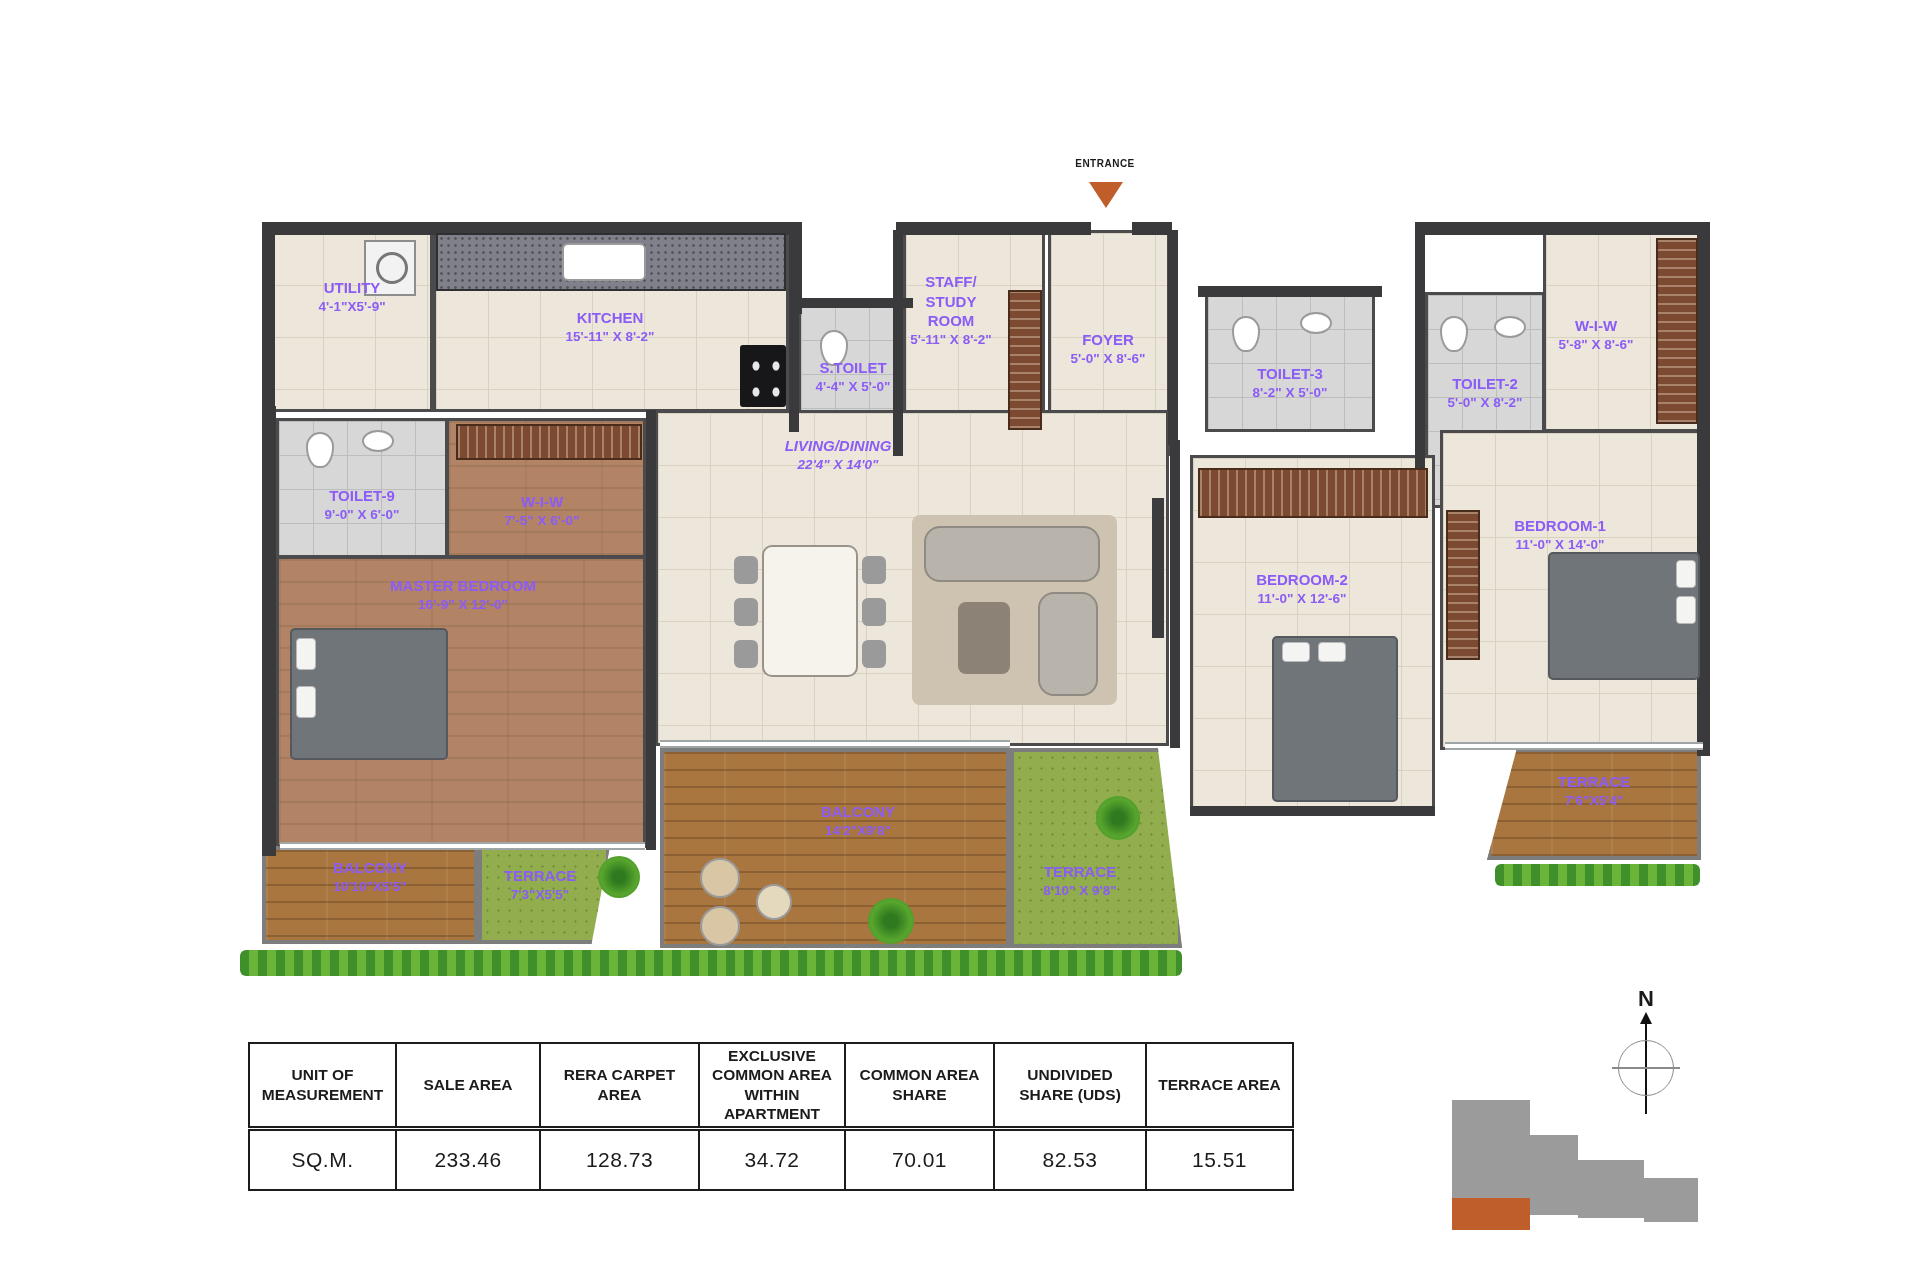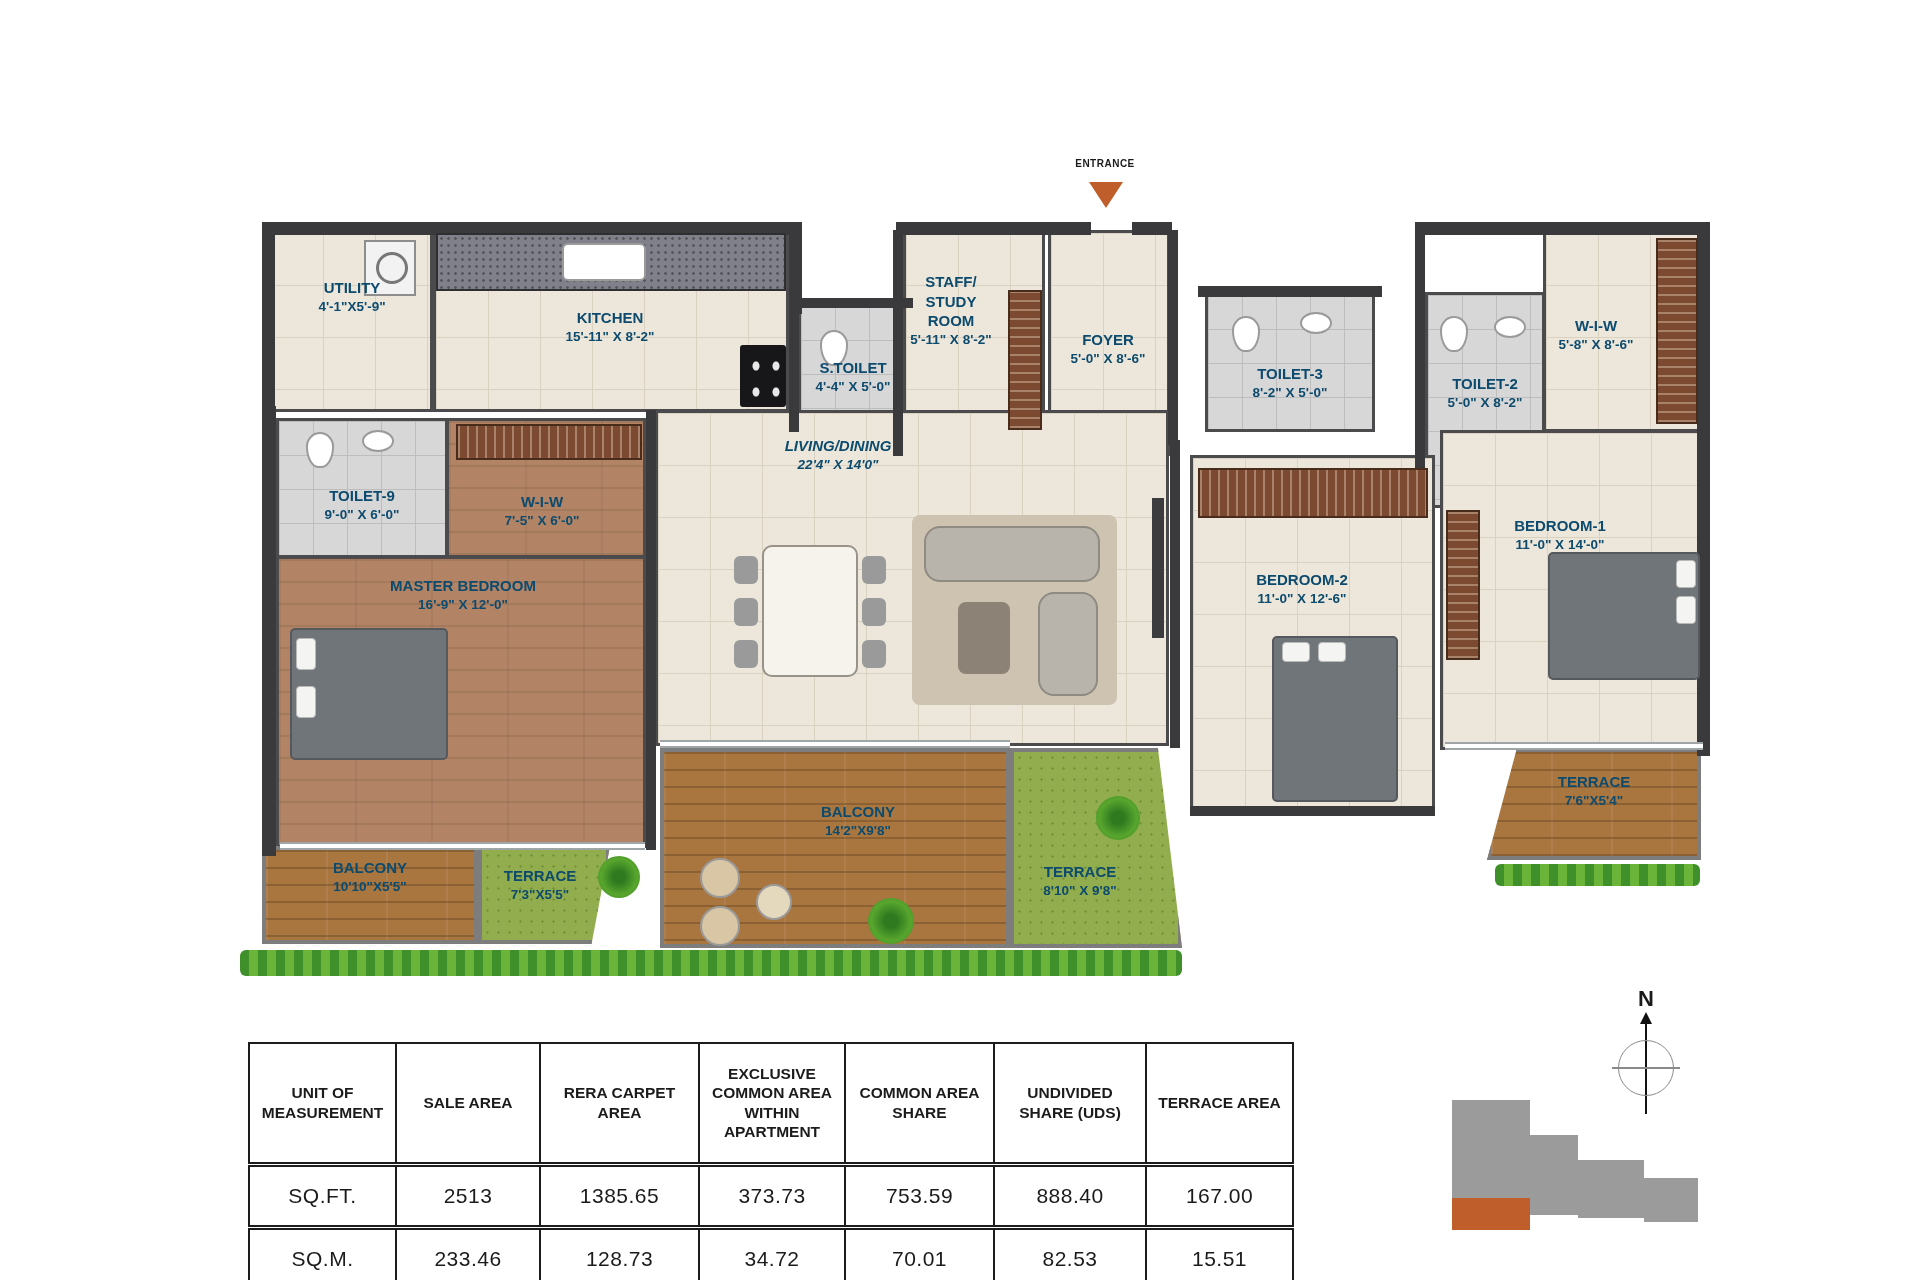--- a/index.html
+++ b/index.html
@@ -38,21 +38,21 @@
   .grass{background-color:#91ad4e;
     background-image:radial-gradient(rgba(40,70,10,.25) 14%,transparent 16%);
     background-size:11px 11px;}
   .hedge{position:absolute;background:repeating-linear-gradient(90deg,#3f8f2b 0 9px,#6ab539 9px 18px);
     border-radius:6px;}
   .counter{position:absolute;background-color:#80808a;
     background-image:radial-gradient(#55555c 1px,transparent 1.6px);background-size:7px 7px;
     border:2px solid #2f2f31;box-sizing:border-box;}
   .window{position:absolute;background:linear-gradient(180deg,#9fa6a8 0 2px,#ffffff 2px 6px,#9fa6a8 6px 8px);height:8px;}
   
-  .room-label{position:absolute;text-align:center;font-weight:700;color:#0c4a6e;line-height:1.3;}
+  .room-label{position:absolute;text-align:center;font-weight:700;color:#8b5cf6;line-height:1.3;}
   .room-label .name{display:block;font-size:15px;white-space:pre-line;}
   .room-label .dim{display:block;font-size:13.5px;}
   
   .wc{position:absolute;width:28px;height:36px;background:#ffffff;border:2px solid #9a9a9a;
       border-radius:50% 50% 46% 46%/40% 40% 58% 58%;box-sizing:border-box;}
   .sink{position:absolute;background:#fff;border:2px solid #9a9a9a;border-radius:50%;box-sizing:border-box;}
   .bed{position:absolute;background:#70757a;border:2px solid #55595d;border-radius:5px;box-sizing:border-box;}
   .pillow{position:absolute;background:#f4f4f2;border:1px solid #b9b9b9;border-radius:4px;}
   .wardrobe{position:absolute;background-color:#7b4a30;
       background-image:repeating-linear-gradient(90deg,rgba(255,235,215,.35) 0 2px,transparent 2px 9px);
@@ -67,21 +67,21 @@
   .washer::after{content:"";position:absolute;left:10px;top:10px;width:26px;height:26px;border:3px solid #777;
       border-radius:50%;}
   .hob{position:absolute;background-color:#17171a;border-radius:3px;
       background-image:radial-gradient(#e8e8e8 3px,transparent 4px);background-size:20px 26px;
       background-position:6px 8px;}
   .tv{position:absolute;background:#3c3c3e;}
   
   .area-table{position:absolute;left:248px;top:1042px;border-collapse:collapse;table-layout:fixed;}
   .area-table th,.area-table td{border:2px solid #1c1c1c;text-align:center;vertical-align:middle;
       font-family:"Liberation Sans",sans-serif;}
-  .area-table th{font-size:15.5px;font-weight:700;height:68px;padding:20px 10px;line-height:1.25;}
+  .area-table th{font-size:15.5px;font-weight:700;height:68px;padding:2px 10px;line-height:1.25;}
   .area-table td{font-size:21px;font-weight:400;height:56px;letter-spacing:.5px;}
   .area-table tr.data td{border-top:5px double #1c1c1c;}
   
   .compass-n{position:absolute;font-size:22px;font-weight:700;}
   .compass-line{position:absolute;width:2px;background:#111;}
   .compass-circle{position:absolute;border:1.5px solid #8a8a8a;border-radius:50%;box-sizing:border-box;}
   .compass-cross{position:absolute;height:1.5px;background:#8a8a8a;}
   .compass-tip{position:absolute;width:0;height:0;border-left:6px solid transparent;
       border-right:6px solid transparent;border-bottom:12px solid #111;}
   .kp{position:absolute;background:#9b9b9b;}
@@ -289,29 +289,20 @@
         <tr>
       <th>UNIT OF MEASUREMENT</th>
       <th>SALE AREA</th>
       <th>RERA CARPET AREA</th>
       <th>EXCLUSIVE COMMON AREA WITHIN APARTMENT</th>
       <th>COMMON AREA SHARE</th>
       <th>UNDIVIDED SHARE (UDS)</th>
       <th>TERRACE AREA</th>
     </tr>
     <tr class="data">
-      <td>SQ.FT.</td>
-      <td>2513</td>
-      <td>1385.65</td>
-      <td>373.73</td>
-      <td>753.59</td>
-      <td>888.40</td>
-      <td>167.00</td>
-    </tr>
-    <tr class="data">
       <td>SQ.M.</td>
       <td>233.46</td>
       <td>128.73</td>
       <td>34.72</td>
       <td>70.01</td>
       <td>82.53</td>
       <td>15.51</td>
     </tr>
   </tbody>
     </table>

